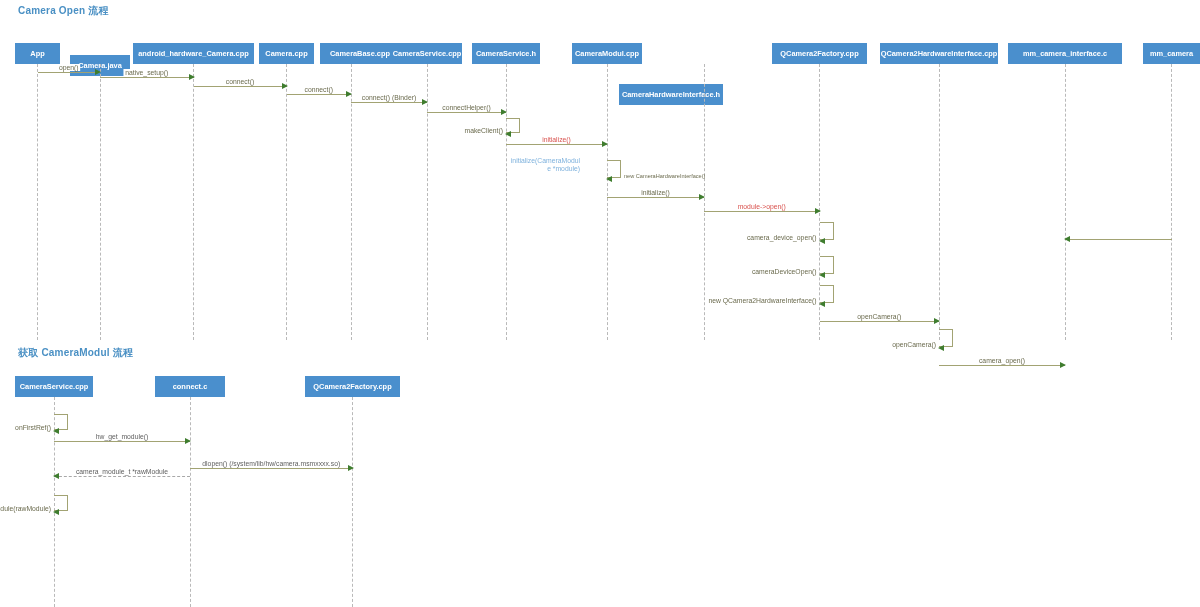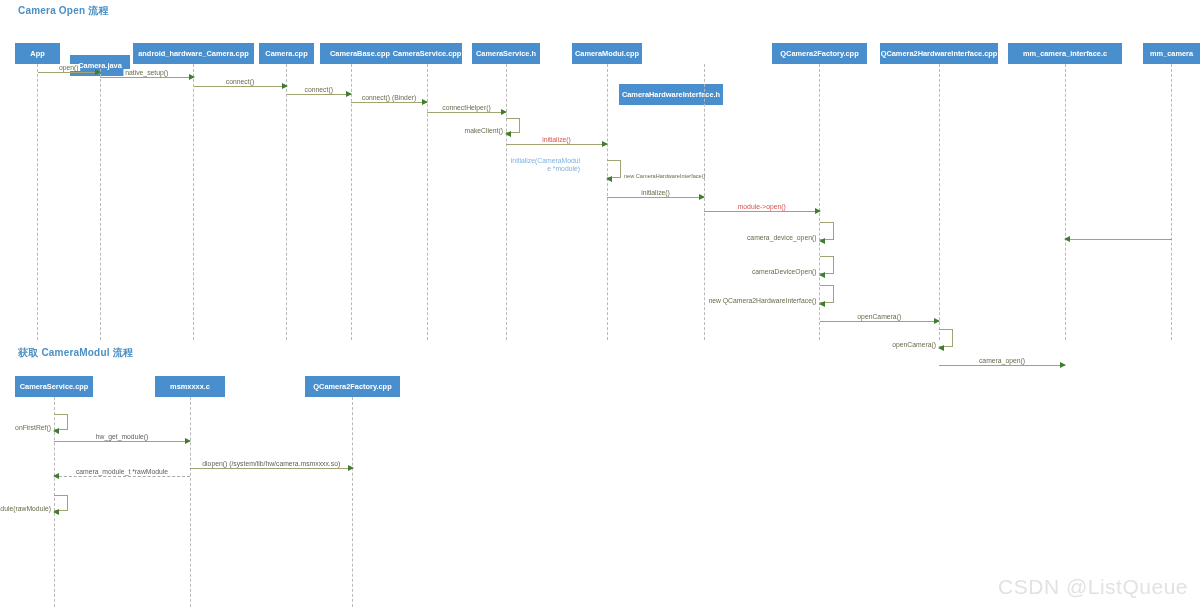--- a/index.html
+++ b/index.html
@@ -249,21 +249,21 @@
 e *module)</div>
     </div>
 
   <div class="section-title" style="left:18px;top:346px;">获取 CameraModul 流程</div>
   <div id="d2">
       <div class="lbox" style="left: 15px; top: 376px; width: 78px;">
         <span>CameraService.cpp</span>
       </div>
       <div class="lline" style="left: 53.5px; top: 397px; height: 210px;"></div>
       <div class="lbox" style="left: 155px; top: 376px; width: 70px;">
-        <span>msmxxxx.c</span>
+        <span>connect.c</span>
       </div>
       <div class="lline" style="left: 189.5px; top: 397px; height: 210px;"></div>
       <div class="lbox" style="left: 305px; top: 376px; width: 95px;">
         <span>QCamera2Factory.cpp</span>
       </div>
       <div class="lline" style="left: 352px; top: 397px; height: 210px;"></div>
       <div class="msg right" style="left: 54px; top: 441px; width: 136px;">
         <div class="shaft"></div>
         <div class="head"></div>
         <div class="lbl plain">hw_get_module()</div>
@@ -287,14 +287,13 @@
       </div>
       <div class="self" style="left: 54px; top: 495px; width: 14px; height: 16px;">
         <div class="top"></div>
         <div class="side"></div>
         <div class="bot"></div>
         <div class="head"></div>
         <div class="lbl">new CameraModule(rawModule)</div>
       </div>
     </div>
 
-  <div class="watermark">CSDN @ListQueue</div>
 </div>
 
 </body></html>

